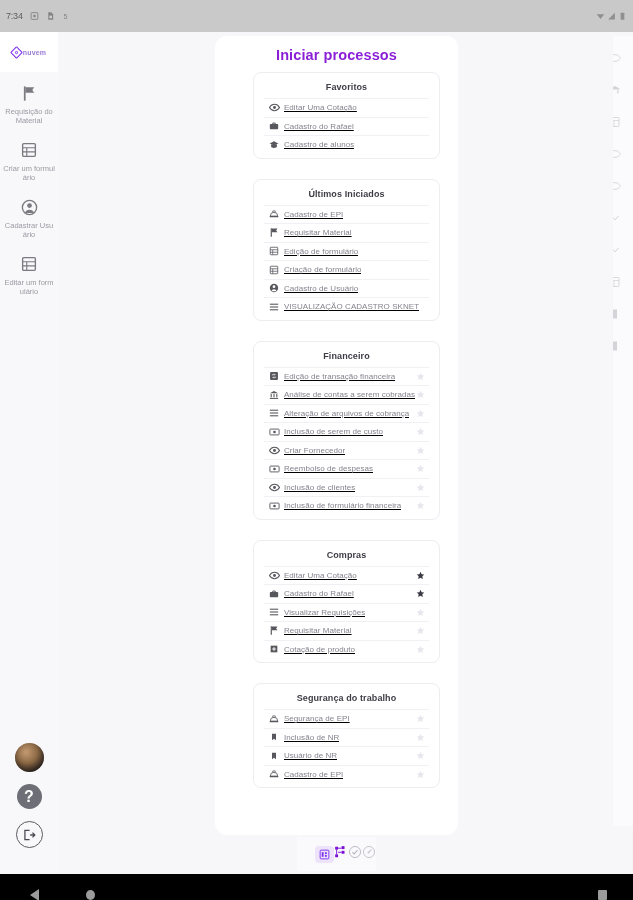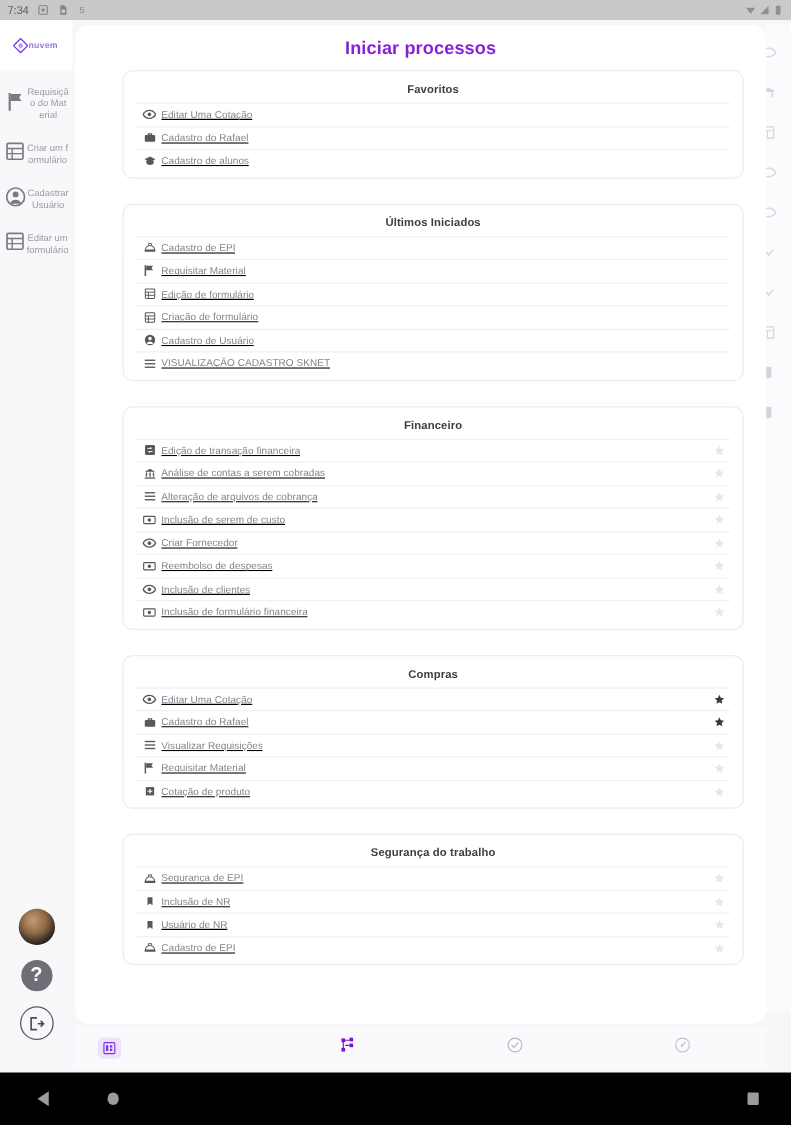--- a/index.html
+++ b/index.html
@@ -5,21 +5,21 @@
   * { box-sizing: border-box; margin: 0; padding: 0; }
   html, body {
     width: 633px; height: 900px;
     font-family: "Liberation Sans", sans-serif;
     background: #ffffff;
     overflow: hidden;
   }
 
   
   .status-bar {
-    height: 16px; width: 633px;
+    height: 32px; width: 633px;
     background: #c9c9c9;
     display: flex; align-items: center;
     padding: 0 6px;
     font-size: 9px; color: #5a5a5a;
     letter-spacing: -0.2px;
   }
   .status-left { display: flex; align-items: center; gap: 7px; }
   .status-time { font-size: 9px; color: #5e5e5e; font-weight: 500;}
   .sb-ic { width: 9px; height: 10px; opacity: .62; display:block; }
   .status-right { margin-left: auto; display: flex; align-items: center; gap: 2px; }
@@ -54,21 +54,21 @@
   }
   .logo-diamond::after{
     content:''; position:absolute; inset:2px;
     border:1px solid #a56bf5; border-radius:1px;
   }
   .logo-text {
     font-size: 7px; color: #9b7bd4; letter-spacing: .2px; font-weight:600;
   }
   .rail-item {
     width: 58px;
-    display: flex; flex-direction: row; align-items: center;
+    display: flex; flex-direction: column; align-items: center;
     padding: 10px 3px 4px;
     cursor: pointer;
   }
   .rail-ic { height: 22px; display:flex; align-items:center; justify-content:center; opacity:.72; }
   .rail-label {
     margin-top: 3px;
     font-size: 7.5px; line-height: 9px; color: #9a9aa2;
     text-align: center; word-break: break-all;
   }
   .rail-bottom {
@@ -91,20 +91,21 @@
     border: 1.3px solid #5a5a62;
     display:flex; align-items:center; justify-content:center;
     cursor:pointer;
   }
 
   
   .main-wrap {
     flex: 1; position: relative;
     display: flex; flex-direction: column;
     overflow: hidden;
+    align-items: center;
   }
   .content-card {
     margin: 4px 20px 0 2px;
     background: #ffffff;
     border-radius: 12px;
     flex: 1;
     overflow: hidden;
     padding: 0 18px;
     position: relative;
   }

